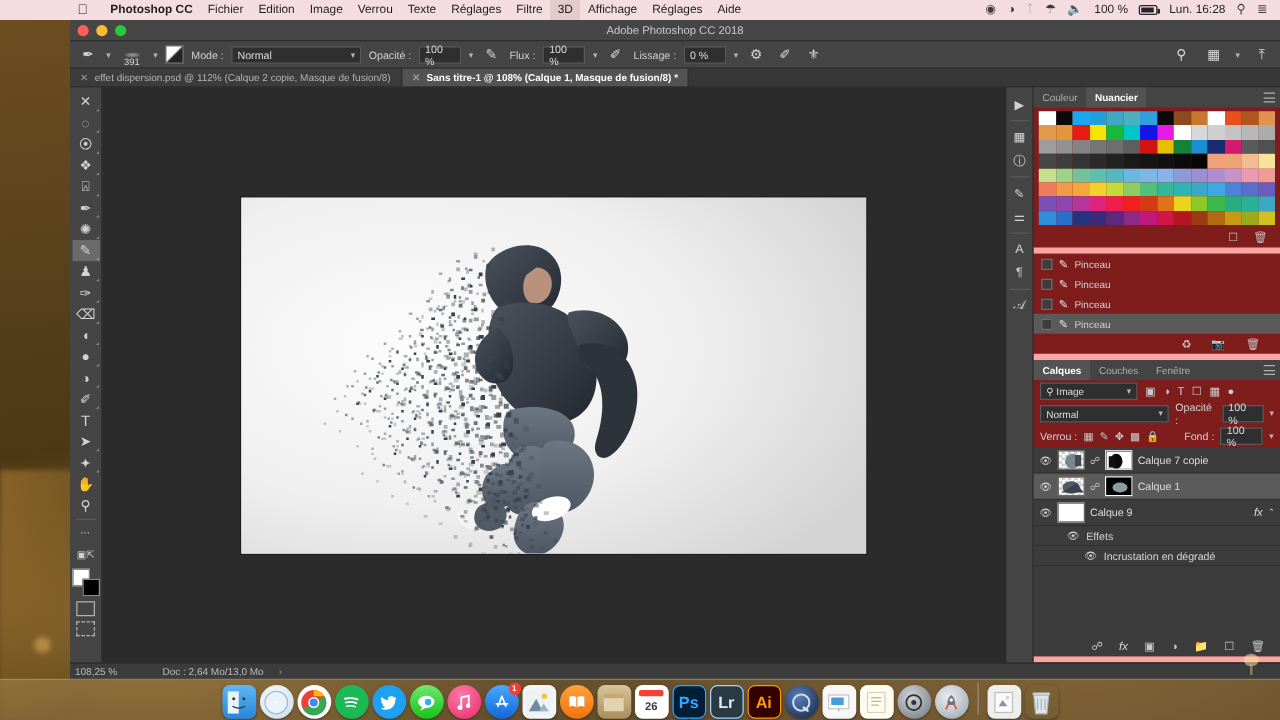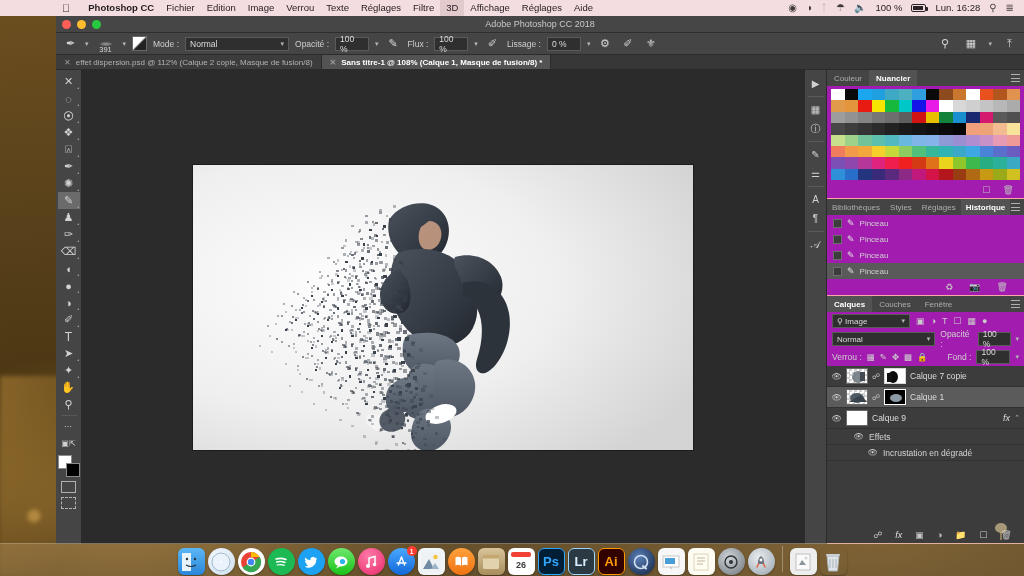--- a/index.html
+++ b/index.html
@@ -115,21 +115,21 @@
   
   .rail { width:22px; background:#454545; border-left:1px solid #2b2b2b;
     display:flex; flex-direction:column; align-items:center; padding-top:4px; }
   .rail .ri { width:20px; height:19px; display:flex; align-items:center; justify-content:center;
     color:#d0d0d0; font-size:10px; }
   .rsep { width:16px; height:1px; background:#5a5a5a; margin:3px 0; }
 
   
   .docks { width:198px; background:#3c3c3c; display:flex; flex-direction:column;
     border-left:1px solid #2b2b2b; }
-  .panel { background:#a21caf; border-bottom:1px solid #fca5a5; }
+  .panel { background:#7f1d1d; border-bottom:5px solid #fca5a5; }
   .ptabs { height:16px; background:#444; display:flex; align-items:stretch; font-size:8px; position:relative; }
   .ptab { padding:0 7px; display:flex; align-items:center; color:#aeaeae; white-space:nowrap; }
   .ptab.active { background:#535353; color:#fff; font-weight:bold; }
   .pmenu { position:absolute; right:4px; top:4px; width:9px; height:8px; display:flex;
     flex-direction:column; justify-content:space-between; }
   .pmenu i { display:block; height:1px; background:#b0b0b0; }
 
   
   .swgrid { display:grid; grid-template-columns:repeat(14,1fr); gap:0; padding:3px 4px 2px 4px; }
   .swgrid div { height:11.4px; }
@@ -618,31 +618,20 @@
               <div style="background: rgb(154, 170, 24);"></div>
               <div style="background: rgb(208, 192, 32);"></div>
             </div>
           <div class="swfoot">
             <span>☐</span>
             <span>🗑</span>
           </div>
         </div>
 
         <div class="panel">
-          <div class="ptabs">
-            <div class="ptab" style="padding:0 5px">Bibliothèques</div>
-            <div class="ptab" style="padding:0 5px">Styles</div>
-            <div class="ptab" style="padding:0 5px">Réglages</div>
-            <div class="ptab active" style="padding:0 5px">Historique</div>
-            <span class="pmenu">
-                <i></i>
-                <i></i>
-                <i></i>
-              </span>
-          </div>
           <div>
             <div class="hrow">
               <span class="hbox"></span>
               <span class="hbrush">✎</span>
               <span>Pinceau</span>
             </div>
             <div class="hrow">
               <span class="hbox"></span>
               <span class="hbrush">✎</span>
               <span>Pinceau</span>
@@ -781,20 +770,25 @@
             <span>▣</span>
             <span>◑</span>
             <span>📁</span>
             <span>☐</span>
             <span>🗑</span>
           </div>
         </div>
       </div>
     </div>
 
+    <div class="statusbar">
+      <span class="sb-zoom">108,25 %</span>
+      <span class="sb-doc">Doc : 2,64 Mo/13,0 Mo</span>
+      <span class="sb-arrow">›</span>
+    </div>
   </div>
 
   <div class="dock">
     <div class="dapp" style="background:linear-gradient(180deg,#5bb7f5,#2a86d8)">
       <svg width="18" height="18" viewBox="0 0 18 18">
           <rect x="0" y="0" width="9" height="18" fill="#e9f3fb"></rect>
           <circle cx="5" cy="6" r="1.2" fill="#2a3440"></circle>
           <circle cx="13" cy="6" r="1.2" fill="#2a3440"></circle>
           <path d="M4 12 Q9 15 14 12" stroke="#2a3440" stroke-width="1.1" fill="none"></path>
         </svg>

